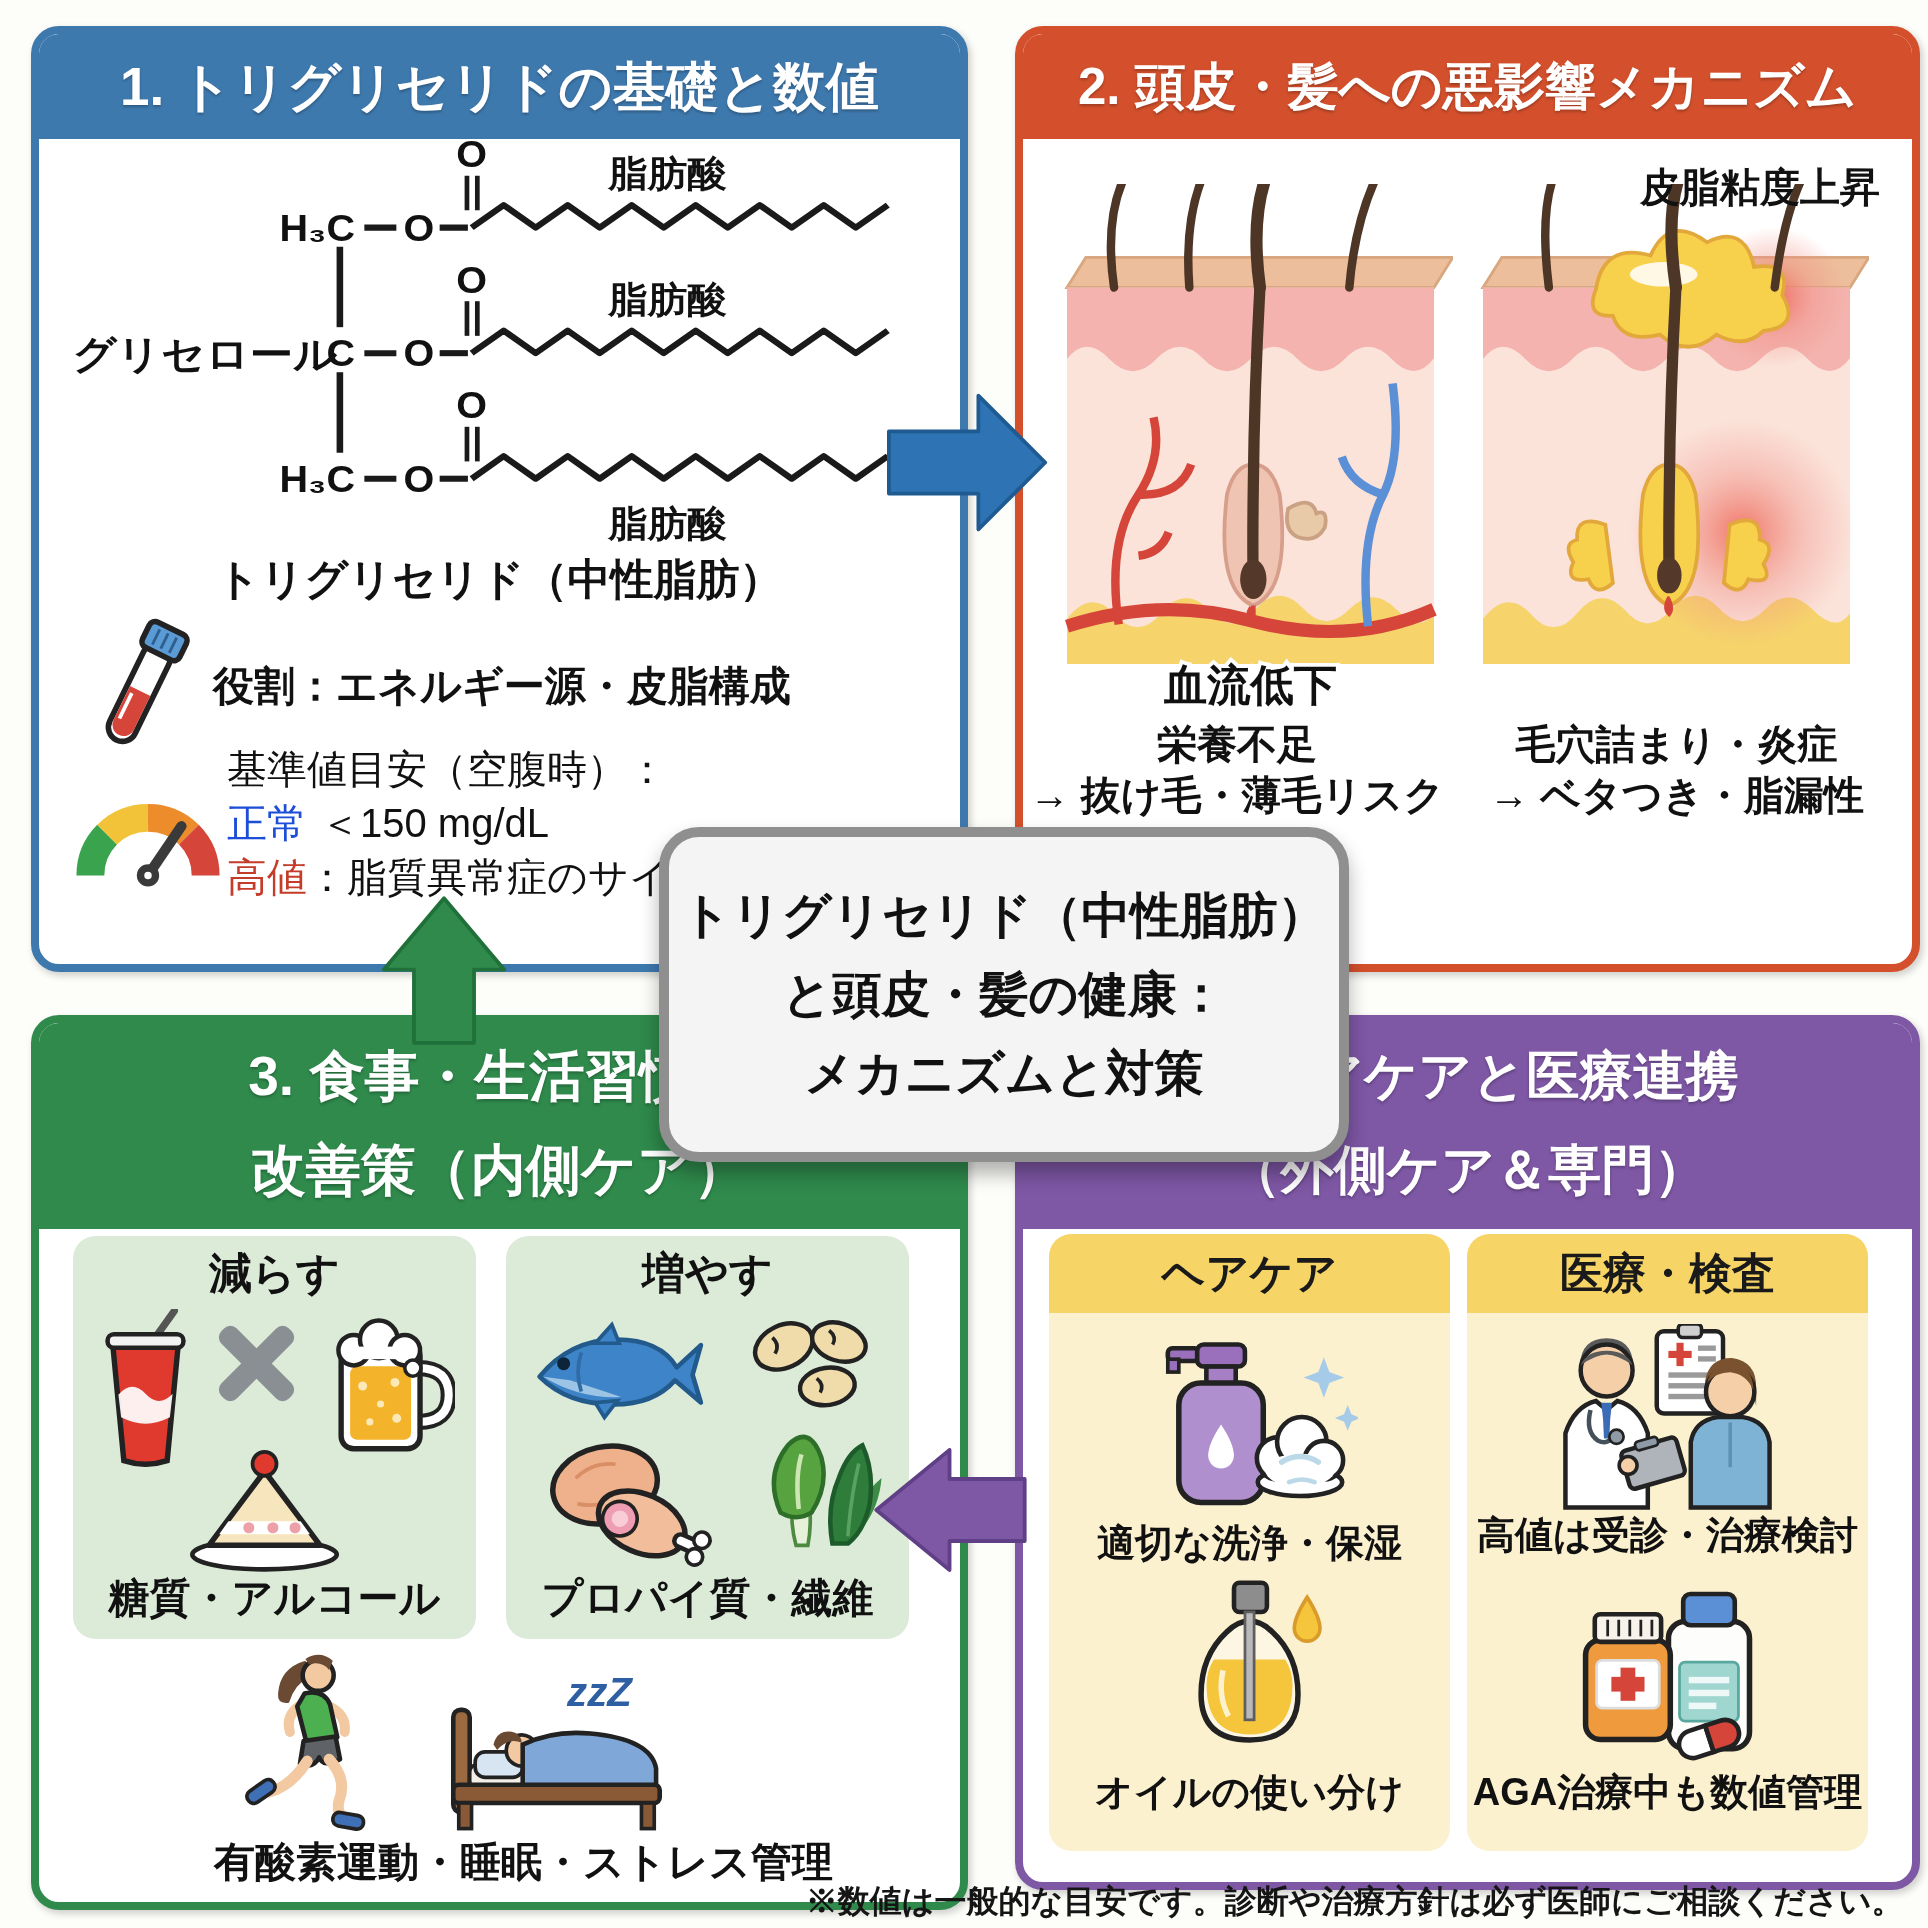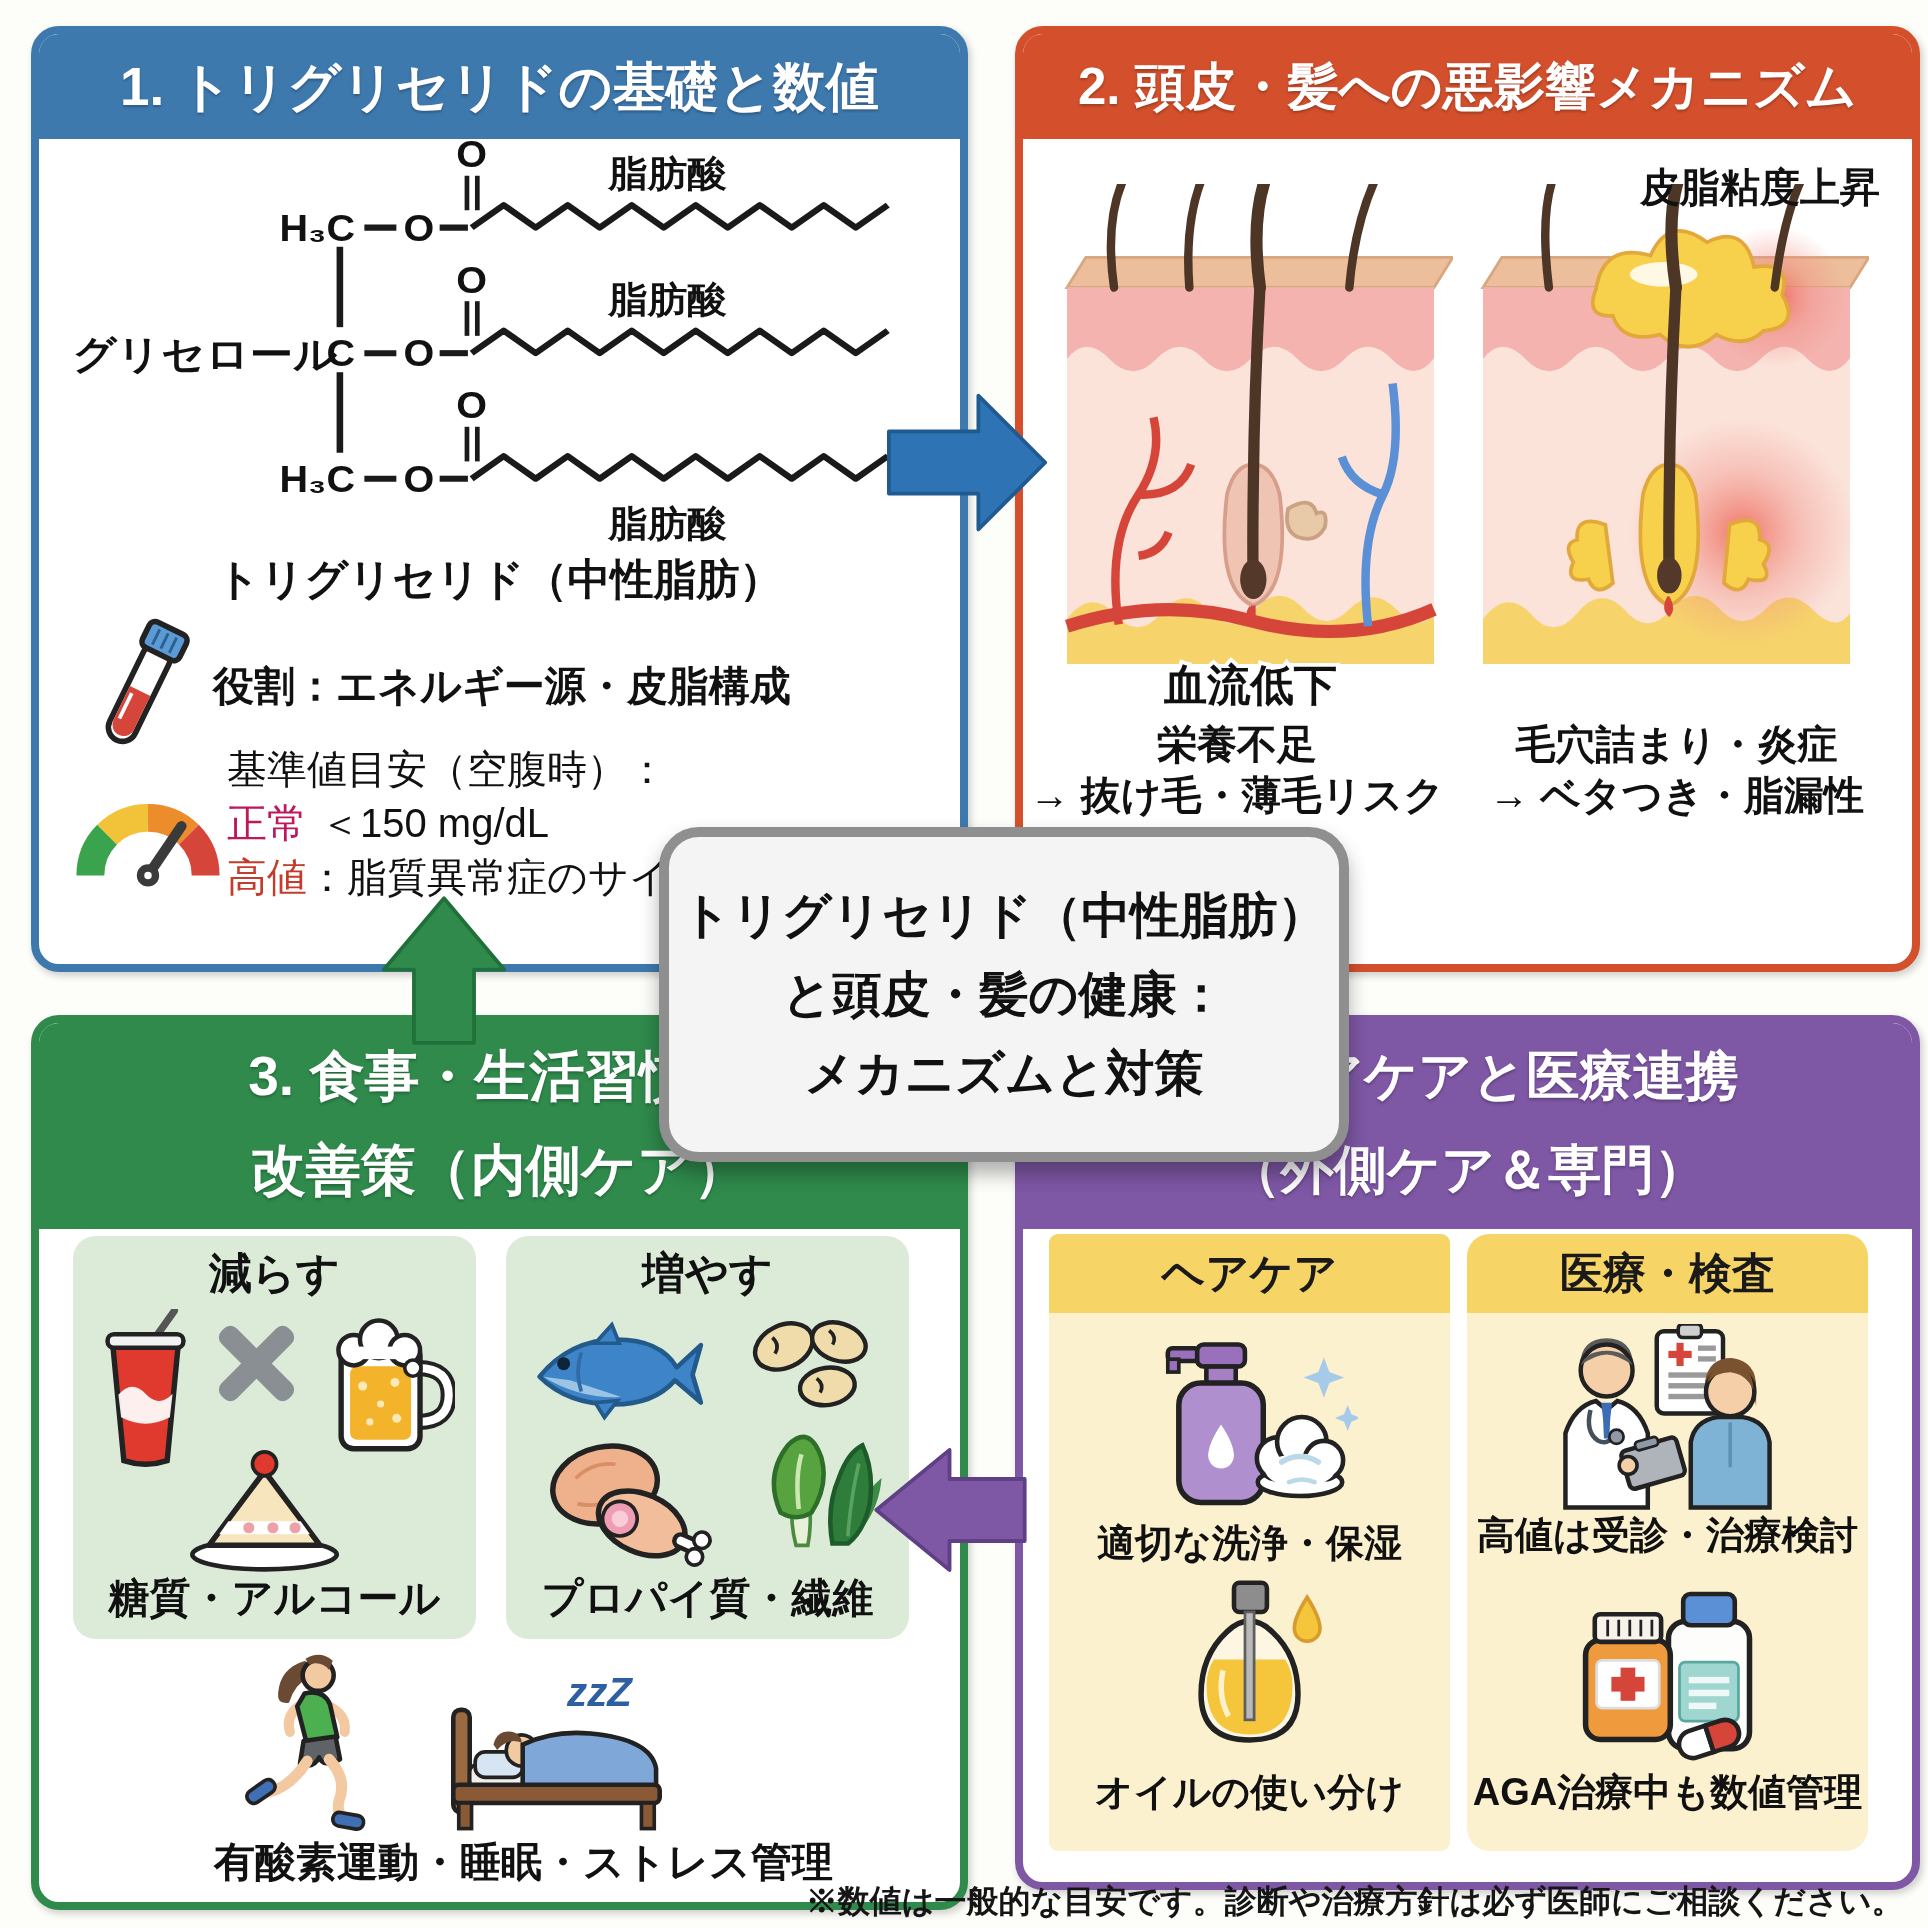--- a/index.html
+++ b/index.html
@@ -15,21 +15,21 @@
   .phead3{height:200px;background:#2f8a4c;font-size:55px;line-height:94px;padding-top:5.6px;}
   .phead4{height:200px;background:#7e57a5;font-size:53px;line-height:94px;padding-top:5.6px;}
   .pbody{position:absolute;left:0;right:0;bottom:0;}
   .pbody12{top:105px;}
   .pbody34{top:200px;}
   .abs{position:absolute;}
   
   .caption1{left:0;right:0;top:412px;font-size:43px;font-weight:bold;text-align:center;}
   .roletext{left:174px;top:520px;font-size:41px;font-weight:bold;}
   .refblock{left:188px;top:603px;font-size:40px;font-weight:normal;line-height:54px;}
-  .green-t{color:#be185d;}
+  .green-t{color:#1d4ed8;}
   .red-t{color:#c43c2a;}
   
   .sebumlabel{right:32px;top:21px;font-size:40px;font-weight:bold;z-index:4;}
   .p2col{font-size:40px;font-weight:bold;line-height:51px;text-align:center;}
   
   .foodbox{position:absolute;width:403px;height:403px;background:#dcead8;border-radius:22.6px;top:13px;}
   .boxtitle{position:absolute;left:0;right:0;top:9.4px;text-align:center;font-size:43px;font-weight:bold;}
   .boxlabel{position:absolute;left:0;right:0;bottom:13px;text-align:center;font-size:41px;font-weight:bold;}
   .p3bottom{left:0;right:0;top:612px;text-align:center;font-size:41px;font-weight:bold;padding-left:48px;}
   
@@ -305,21 +305,21 @@
     <div class="abs p3bottom">有酸素運動・睡眠・ストレス管理</div>
   </div>
 </div>
 
 <div class="panel p4">
   <div class="phead phead4">
     <div>4. ヘアケアと医療連携</div>
     <div>（外側ケア＆専門）</div>
   </div>
   <div class="pbody pbody34">
-    <div class="carecol" style="left:26px;border-radius:9px;">
+    <div class="carecol" style="left:26px;">
       <div class="carehead">ヘアケア</div>
       <svg class="abs" style="left:92px;top:94px;" width="217" height="179" viewBox="0 0 230 195">
         <path d="M196,32 L202,48 L218,54 L202,60 L196,76 L190,60 L174,54 L190,48 Z" fill="#a6cbe8"></path>
         <path d="M222,84 L226,94 L236,98 L226,102 L222,112 L218,102 L208,98 L218,94 Z" fill="#a6cbe8"></path>
         <rect x="26" y="22" width="34" height="14" rx="5" fill="#9a6fbc" stroke="#222" stroke-width="5"></rect>
         <rect x="26" y="34" width="12" height="14" fill="#9a6fbc" stroke="#222" stroke-width="4"></rect>
         <rect x="58" y="18" width="52" height="24" rx="7" fill="#9a6fbc" stroke="#222" stroke-width="5"></rect>
         <rect x="68" y="42" width="32" height="20" fill="#a77fc4" stroke="#222" stroke-width="5"></rect>
         <rect x="38" y="60" width="92" height="130" rx="24" fill="#b08fcf" stroke="#222" stroke-width="6"></rect>
         <path d="M84,105 Q98,126 98,139 a14,14 0 0 1 -28,0 Q70,126 84,105 Z" fill="#fff"></path>

